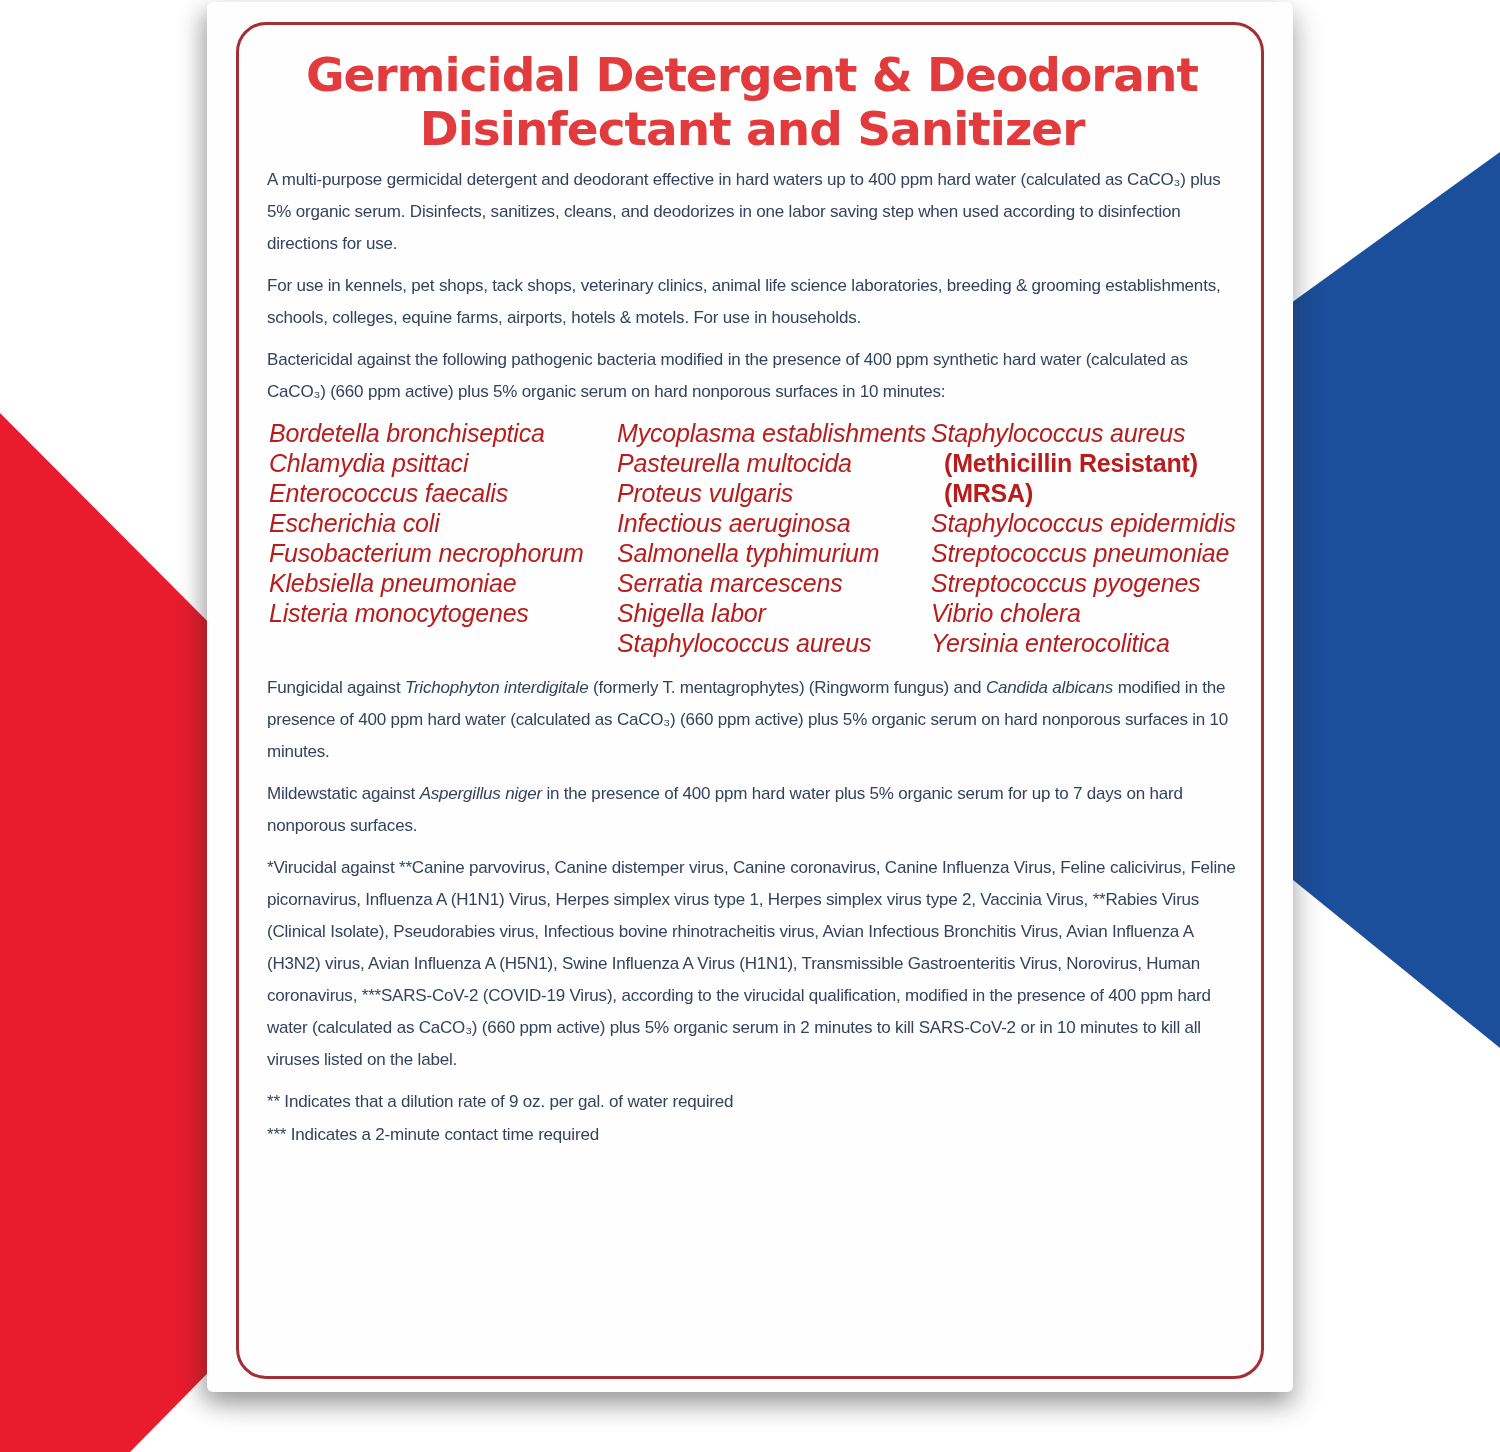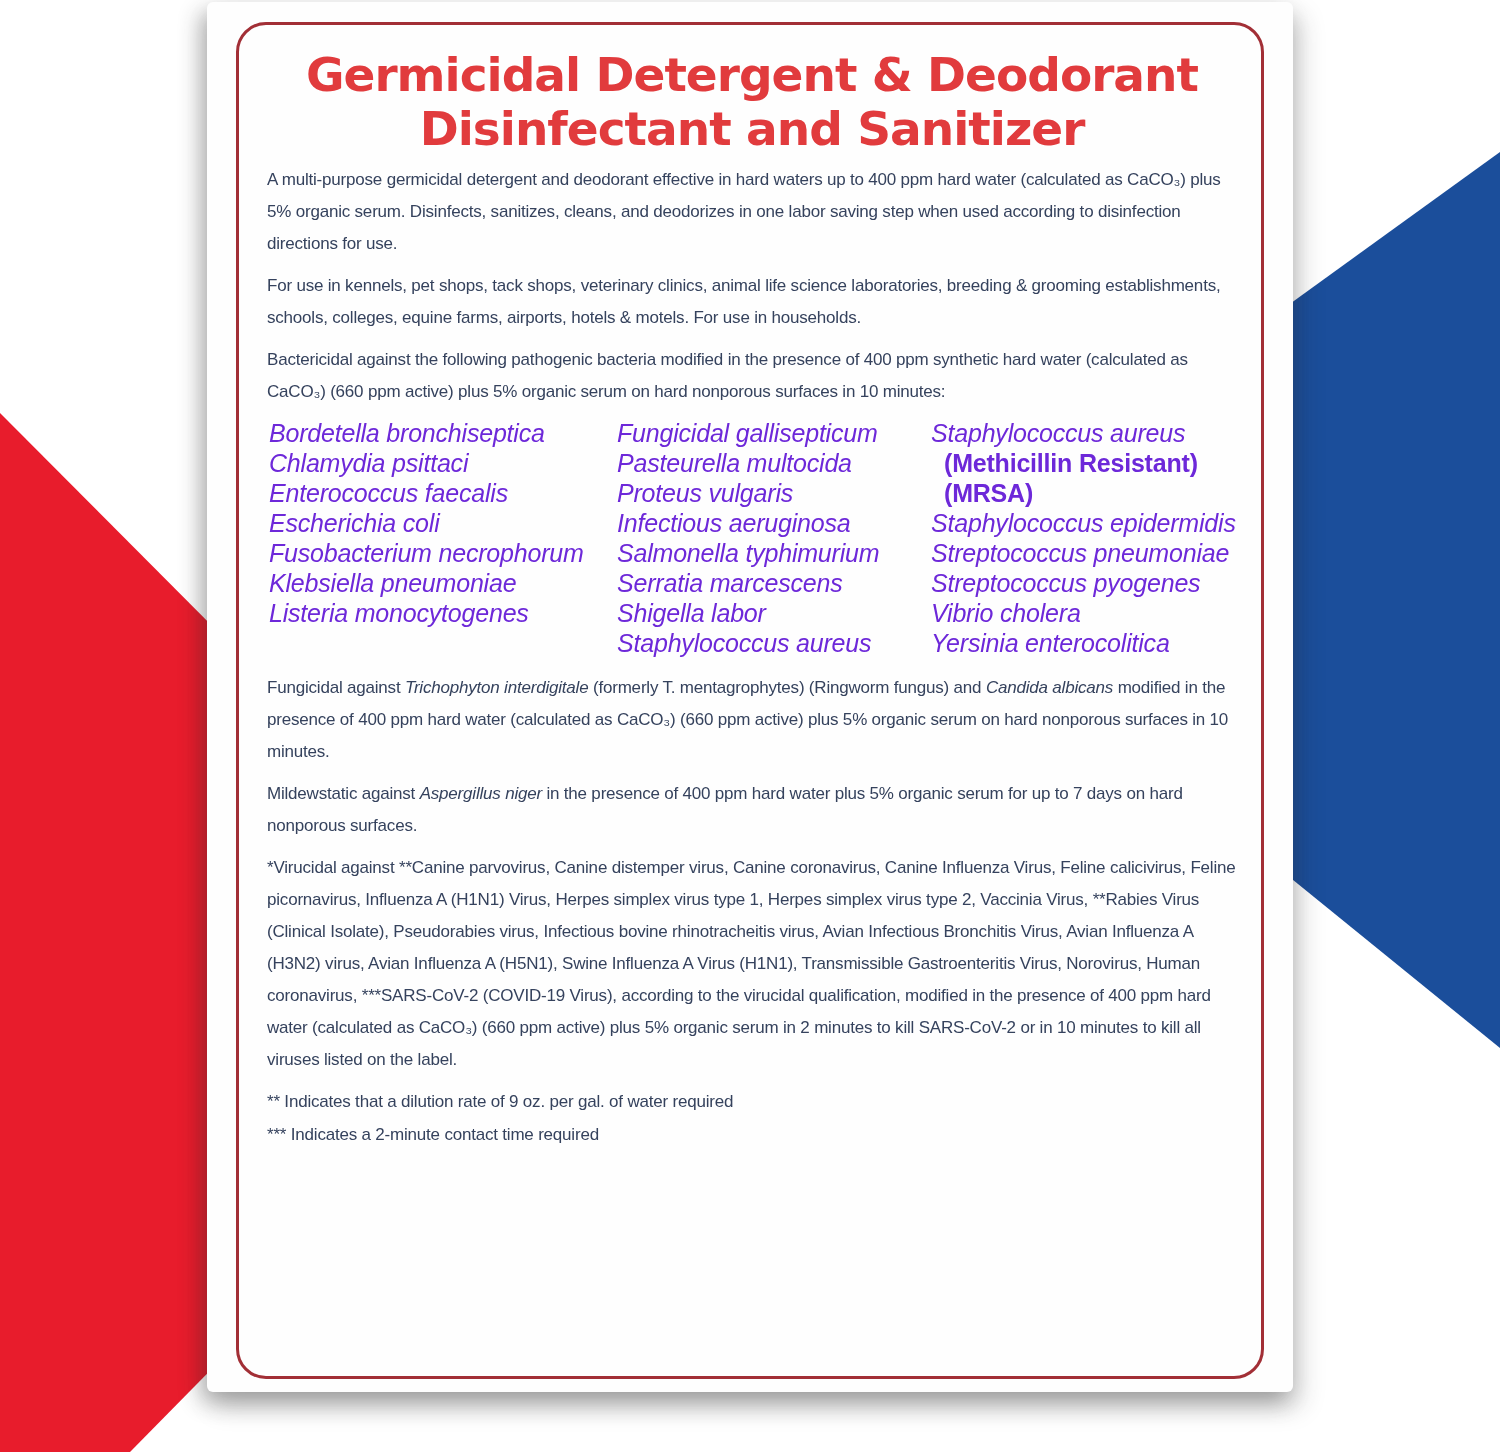--- a/index.html
+++ b/index.html
@@ -61,21 +61,21 @@
     letter-spacing: -0.2px;
   }
   .it { font-style: italic; }
   .organisms {
     display: grid;
     grid-template-columns: 348px 314px 1fr;
     margin: 4px 0 14px 0;
     padding-left: 2px;
   }
   .org {
-    color: #6d28d9;
+    color: #b91c1c;
     font-size: 25px;
     line-height: 30px;
     letter-spacing: -0.2px;
     white-space: nowrap;
   }
   .org.ind { padding-left: 13px; font-weight: bold; }
   .foot { margin: 0 0 2px 0; line-height: 31px; }
   .foot.first { margin-top: 2px; }
 </style>
 </head>
@@ -104,21 +104,21 @@
         <div class="org-col">
             <div class="org it">Bordetella bronchiseptica</div>
             <div class="org it">Chlamydia psittaci</div>
             <div class="org it">Enterococcus faecalis</div>
             <div class="org it">Escherichia coli</div>
             <div class="org it">Fusobacterium necrophorum</div>
             <div class="org it">Klebsiella pneumoniae</div>
             <div class="org it">Listeria monocytogenes</div>
           </div>
         <div class="org-col">
-            <div class="org it">Fungicidal gallisepticum</div>
+            <div class="org it">Mycoplasma establishments</div>
             <div class="org it">Pasteurella multocida</div>
             <div class="org it">Proteus vulgaris</div>
             <div class="org it">Infectious aeruginosa</div>
             <div class="org it">Salmonella typhimurium</div>
             <div class="org it">Serratia marcescens</div>
             <div class="org it">Shigella labor</div>
             <div class="org it">Staphylococcus aureus</div>
           </div>
         <div class="org-col">
             <div class="org it">Staphylococcus aureus</div>

